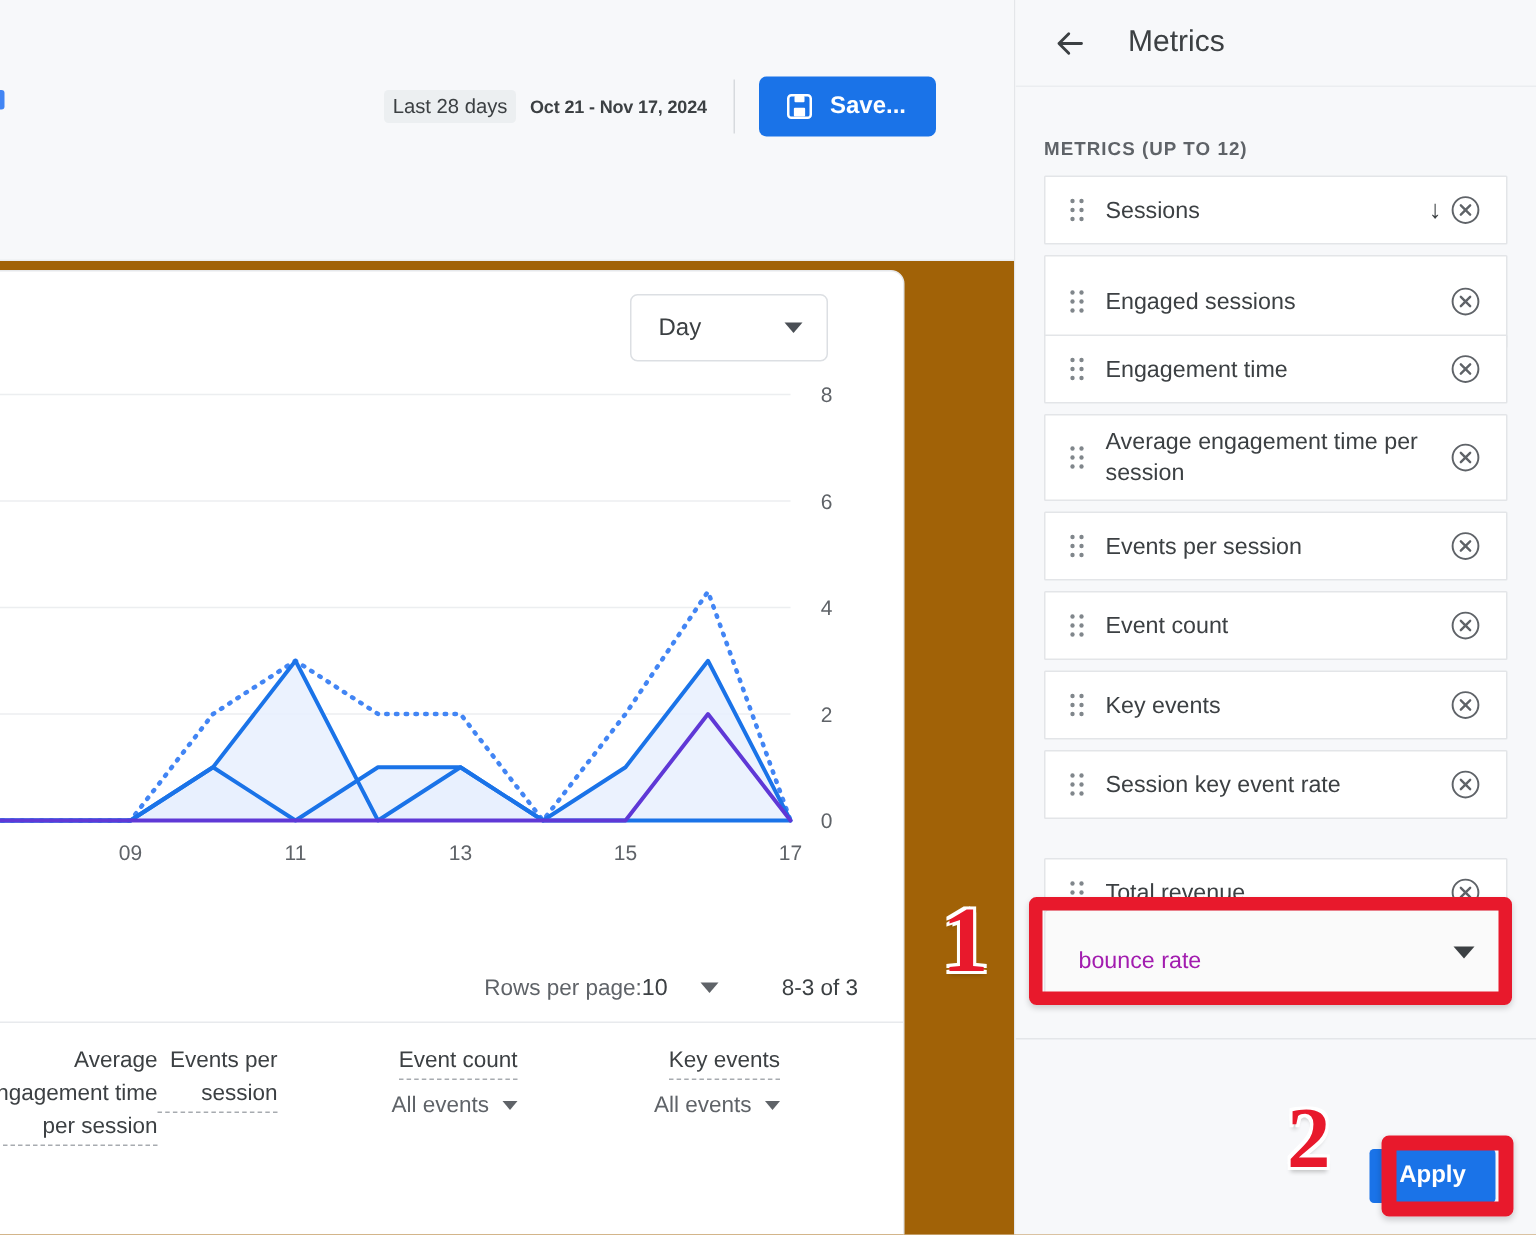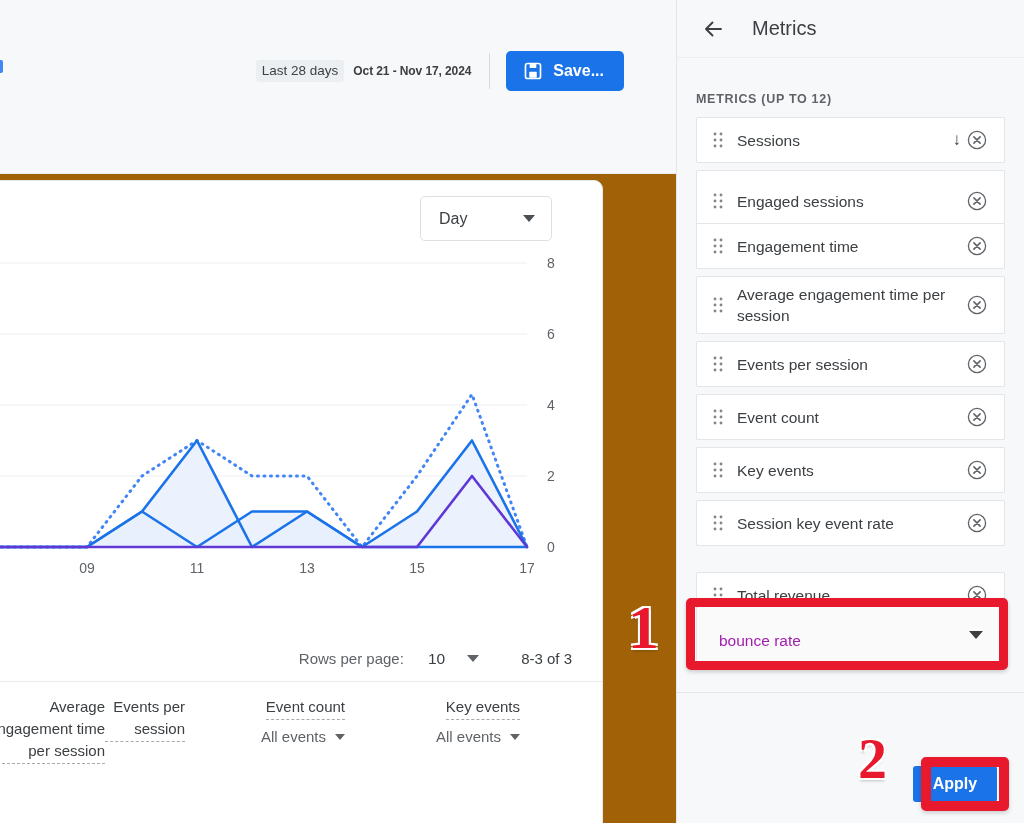--- a/index.html
+++ b/index.html
@@ -158,21 +158,20 @@
     align-items: center;
     justify-content: flex-end;
     padding-right: 32px;
     box-sizing: border-box;
     font-size: 15px;
     color: #5f6368;
   }
   #rows-per-page-label { color: #5f6368; }
   #rows-per-page-value {
     color: #3c4043;
-    margin-left: 24px;
     font-size: 15.5px;
   }
   #rows-per-page-caret {
     width: 0; height: 0;
     border-left: 6px solid transparent;
     border-right: 6px solid transparent;
     border-top: 7px solid #5f6368;
     margin-left: 22px;
     cursor: pointer;
   }

